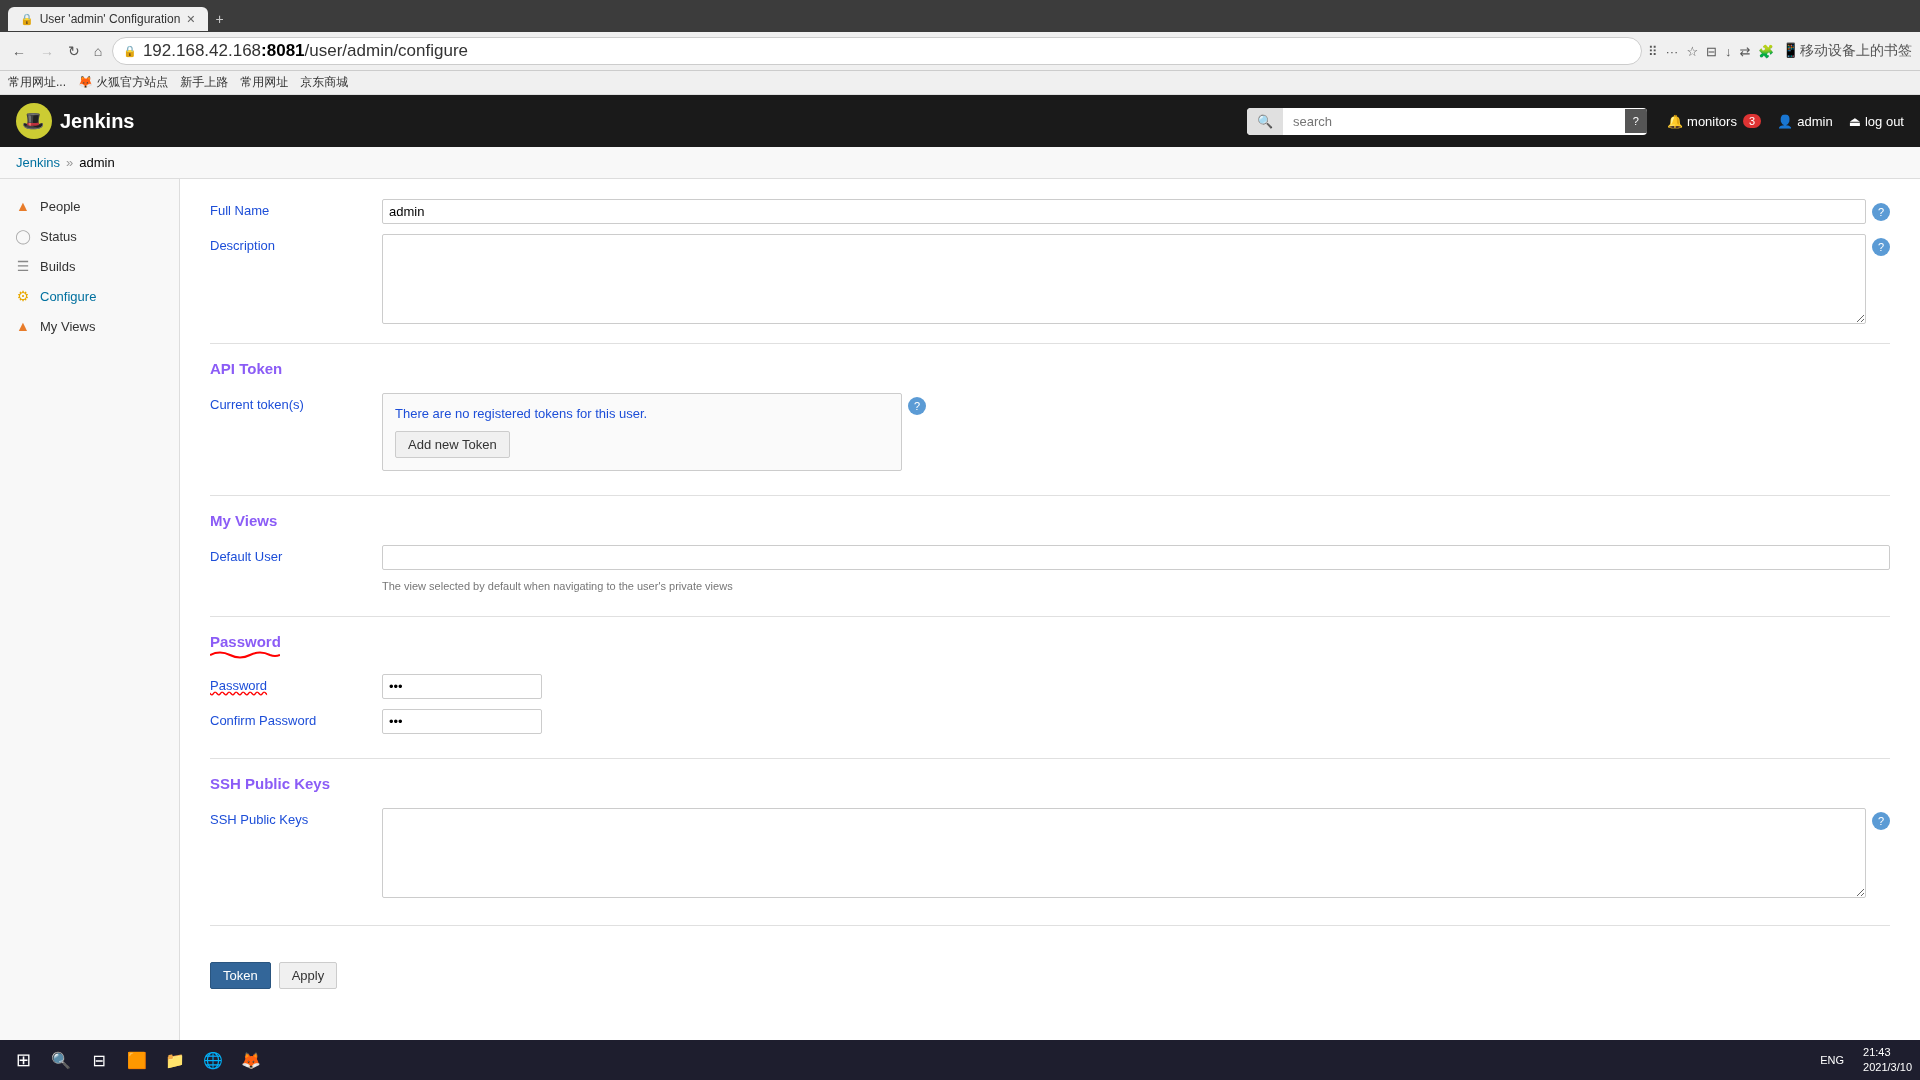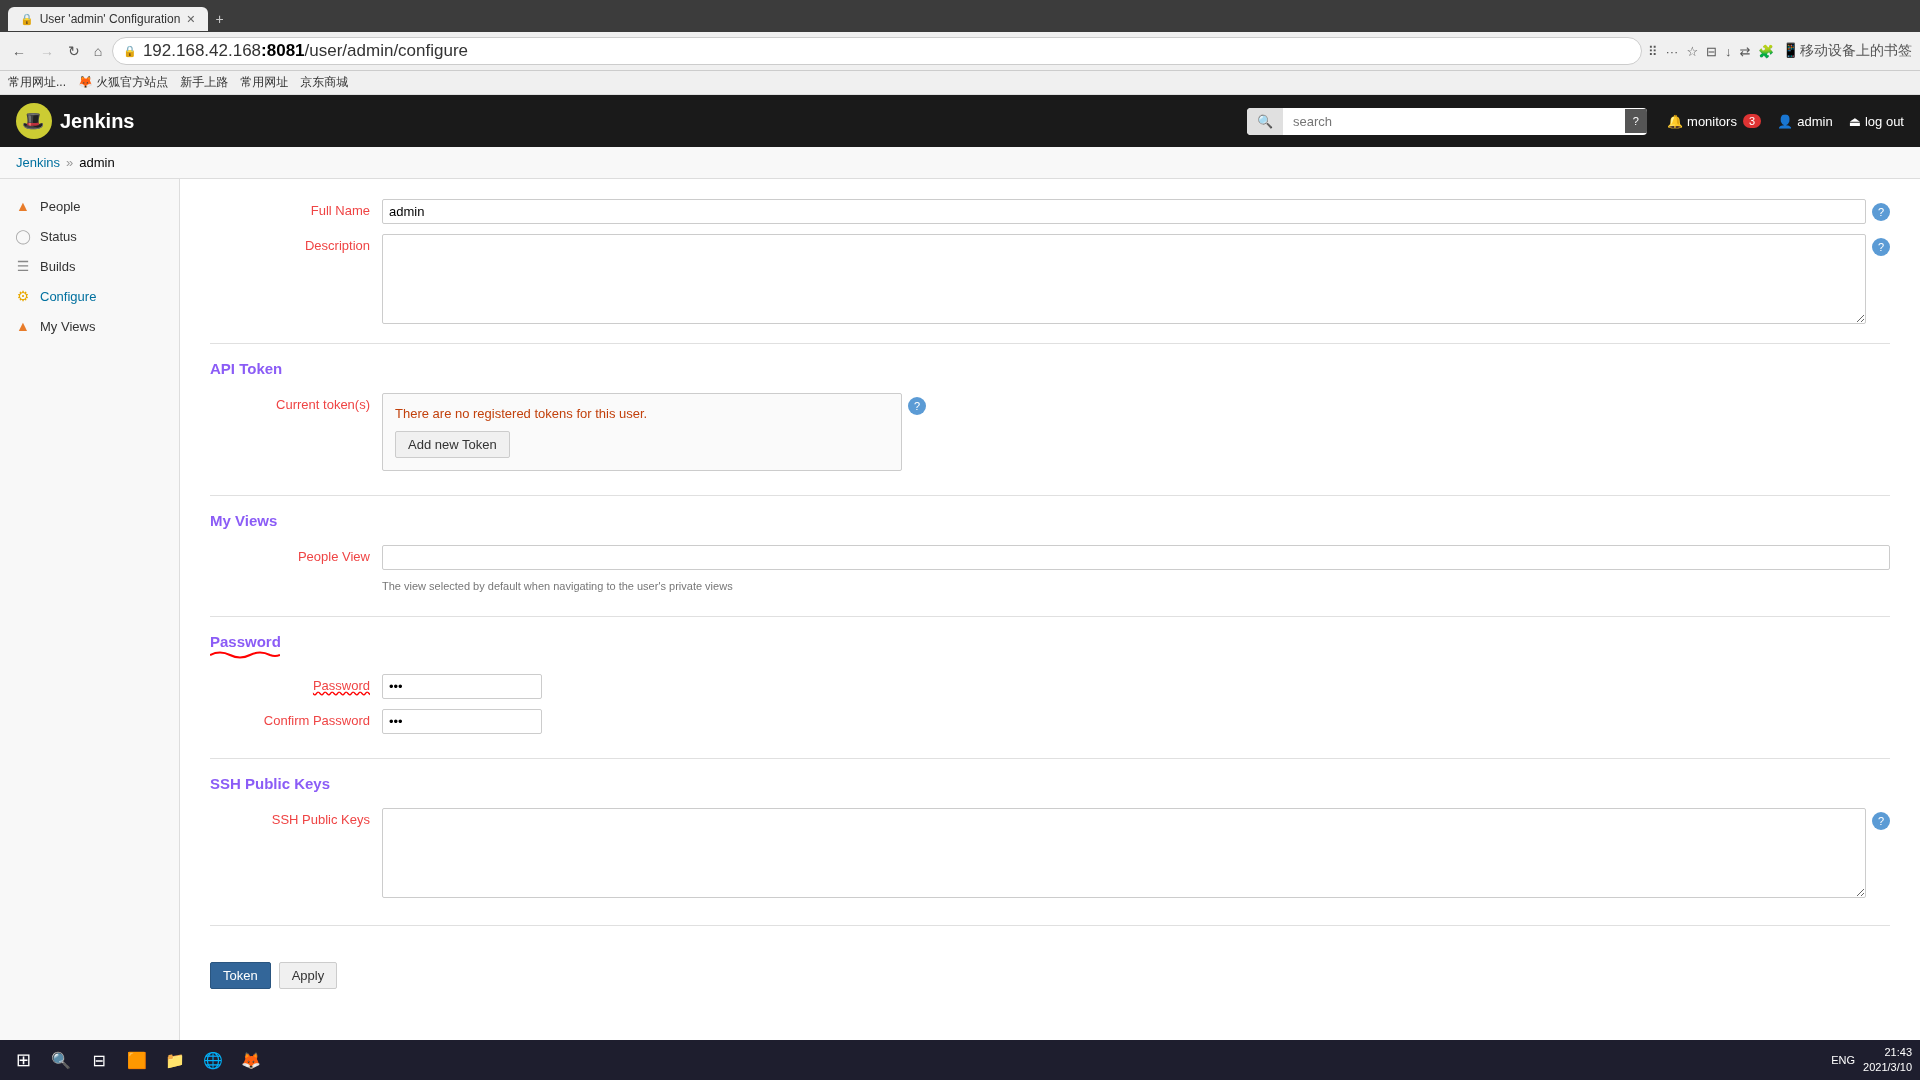--- a/index.html
+++ b/index.html
@@ -229,23 +229,23 @@
     .form-row {
       display: flex;
       align-items: flex-start;
       margin-bottom: 10px;
       gap: 12px;
     }
     .form-label {
       width: 160px;
       flex-shrink: 0;
       font-size: 13px;
-      color: #ef4444;
+      color: #1d4ed8;
       padding-top: 4px;
-      text-align: right;
+      text-align: left;
     }
     .form-field-wrap {
       flex: 1;
       display: flex;
       align-items: flex-start;
       gap: 6px;
     }
     .form-input {
       width: 100%;
       padding: 4px 6px;
@@ -281,21 +281,21 @@
     
     .token-box {
       border: 1px solid #ccc;
       padding: 12px;
       border-radius: 2px;
       width: 520px;
       background: #fafafa;
     }
     .token-empty-msg {
       font-size: 13px;
-      color: #c2410c;
+      color: #1d4ed8;
       margin-bottom: 10px;
     }
     .btn {
       padding: 5px 12px;
       border: 1px solid #ccc;
       border-radius: 2px;
       background: #f0f0f0;
       cursor: pointer;
       font-size: 13px;
       color: #333;
@@ -361,21 +361,21 @@
       color: white;
     }
     .taskbar-right {
       margin-left: auto;
       display: flex;
       align-items: center;
       gap: 8px;
       color: white;
       font-size: 11px;
     }
-    .taskbar-time { text-align: right; line-height: 1.4; }
+    .taskbar-time { line-height: 1.4; margin-left: 11px; }
 
     
     .addr-port { font-weight: bold; color: #000; }
 
     .section-divider {
       border: none;
       border-top: 1px solid #e0e0e0;
       margin: 16px 0;
     }
 
@@ -527,21 +527,21 @@
           <div class="help-icon">?</div>
         </div>
       </div>
     </div>
 
     <hr class="section-divider">
 
     <div class="form-section">
       <div class="section-title">My Views</div>
       <div class="form-row">
-        <div class="form-label">People View</div>
+        <div class="form-label">Default User</div>
         <div class="form-field-wrap">
           <input type="text" class="form-input" style="">
         </div>
       </div>
       <div class="hint-text">The view selected by default when navigating to the user's private views</div>
     </div>
 
     <hr class="section-divider">
 
     <div class="form-section">

